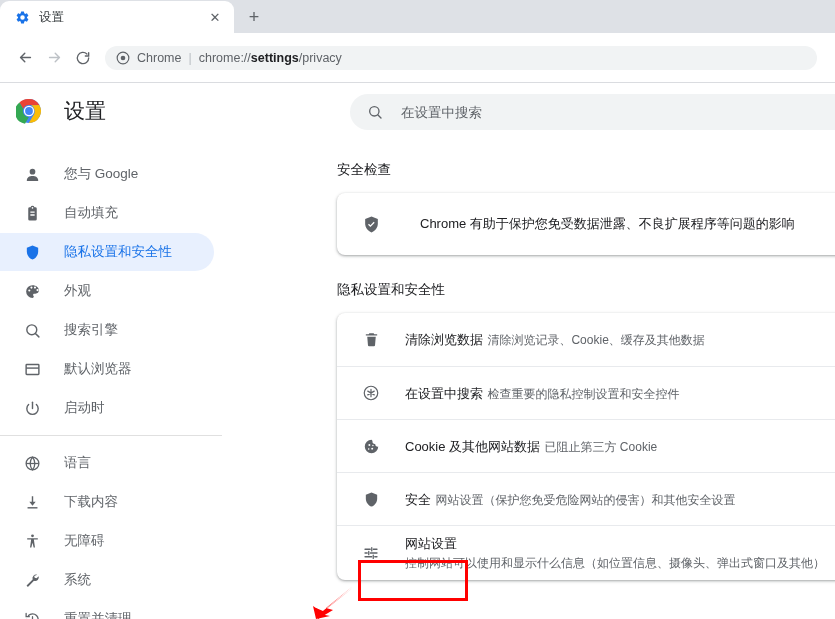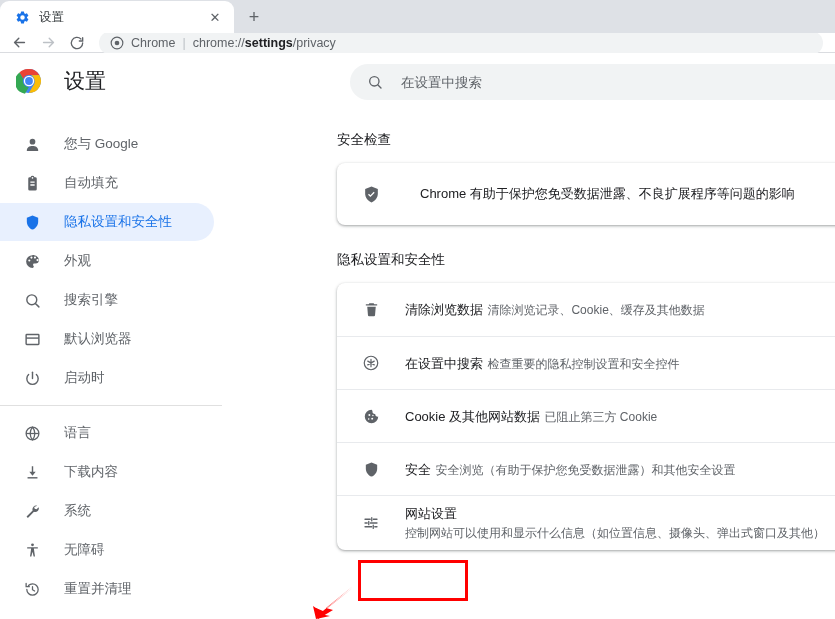--- a/index.html
+++ b/index.html
@@ -49,24 +49,24 @@
     margin-right: 2px;
   }
   .new-tab-btn {
     width: 28px; height: 28px;
     margin-left: 6px; margin-bottom: 2px;
     display: flex; align-items: center; justify-content: center;
     color: #5f6368; font-size: 18px; font-weight: 300;
   }
 
   .toolbar {
-    width: 835px; height: 20px;
-    background: #ffffff;
-    display: flex; align-items: center;
-    padding: 0 6px;
+    width: 835px; height: 50px;
+    background: #ffffff;
+    display: flex; align-items: center;
+    padding: 0 12px;
     border-bottom: 1px solid #dadce0;
   }
   .nav-btn {
     width: 26px; height: 26px;
     display: flex; align-items: center; justify-content: center;
     color: #5f6368;
     margin-right: 3px;
   }
   .nav-btn.disabled { color: #bdc1c6; }
   .omnibox {
@@ -466,34 +466,34 @@
                 <path d="M11 3h2v8h3.5L12 16.5 7.5 11H11z"></path>
                 <rect x="5" y="18.5" width="14" height="2"></rect>
               </svg>
           </span>
           <span class="nav-label">下载内容</span>
         </div>
 
         <div class="nav-item">
           <span class="nav-ico">
             <svg width="17" height="17" viewBox="0 0 24 24" fill="currentColor">
-                <path d="M18.7 3.9a5.2 5.2 0 00-6.5 6.6L3.6 19.1l1.9 1.9 8.6-8.6a5.2 5.2 0 006.6-6.5l-3 3-2.6-.7-.7-2.6z"></path>
-              </svg>
-          </span>
-          <span class="nav-label">系统</span>
-        </div>
-
-        <div class="nav-item">
-          <span class="nav-ico">
-            <svg width="17" height="17" viewBox="0 0 24 24" fill="currentColor">
                 <circle cx="12" cy="4" r="2"></circle>
                 <path d="M4.5 7.5h15v1.8h-5.6l1.6 11.2h-1.9L12 13.8l-1.6 6.7H8.5l1.6-11.2H4.5z"></path>
               </svg>
           </span>
           <span class="nav-label">无障碍</span>
+        </div>
+
+        <div class="nav-item">
+          <span class="nav-ico">
+            <svg width="17" height="17" viewBox="0 0 24 24" fill="currentColor">
+                <path d="M18.7 3.9a5.2 5.2 0 00-6.5 6.6L3.6 19.1l1.9 1.9 8.6-8.6a5.2 5.2 0 006.6-6.5l-3 3-2.6-.7-.7-2.6z"></path>
+              </svg>
+          </span>
+          <span class="nav-label">系统</span>
         </div>
 
         <div class="nav-item">
           <span class="nav-ico">
             <svg width="17" height="17" viewBox="0 0 24 24" fill="none" stroke="currentColor" stroke-width="1.8" stroke-linecap="round">
                 <path d="M4 12a8 8 0 108-8 8 8 0 00-5.7 2.4"></path>
                 <path d="M3 3.5V8h4.5"></path>
                 <path d="M12 8v4.3l3 1.8"></path>
               </svg>
           </span>
@@ -573,21 +573,21 @@
         </div>
 
         <div class="list-row">
           <span class="list-ico">
             <svg width="17" height="17" viewBox="0 0 24 24" fill="currentColor">
                 <path d="M12 2l8 3.2v5.6c0 5-3.4 9.6-8 11.2-4.6-1.6-8-6.2-8-11.2V5.2z"></path>
               </svg>
           </span>
           <span class="list-text">
             <span class="list-title">安全</span>
-            <span class="list-sub">安全浏览（有助于保护您免受数据泄露）和其他安全设置</span>
+            <span class="list-sub">网站设置（保护您免受危险网站的侵害）和其他安全设置</span>
           </span>
         </div>
 
         <div class="list-row">
           <span class="list-ico">
             <svg width="18" height="18" viewBox="0 0 24 24" fill="none" stroke="currentColor" stroke-width="1.7" stroke-linecap="round">
               <path d="M4 7h7M15 7h5M4 12h3M11 12h9M4 17h9M17 17h3"></path>
               <path d="M13 4.8v4.4M9 9.8v4.4M15 14.8v4.4"></path>
             </svg>
           </span>

